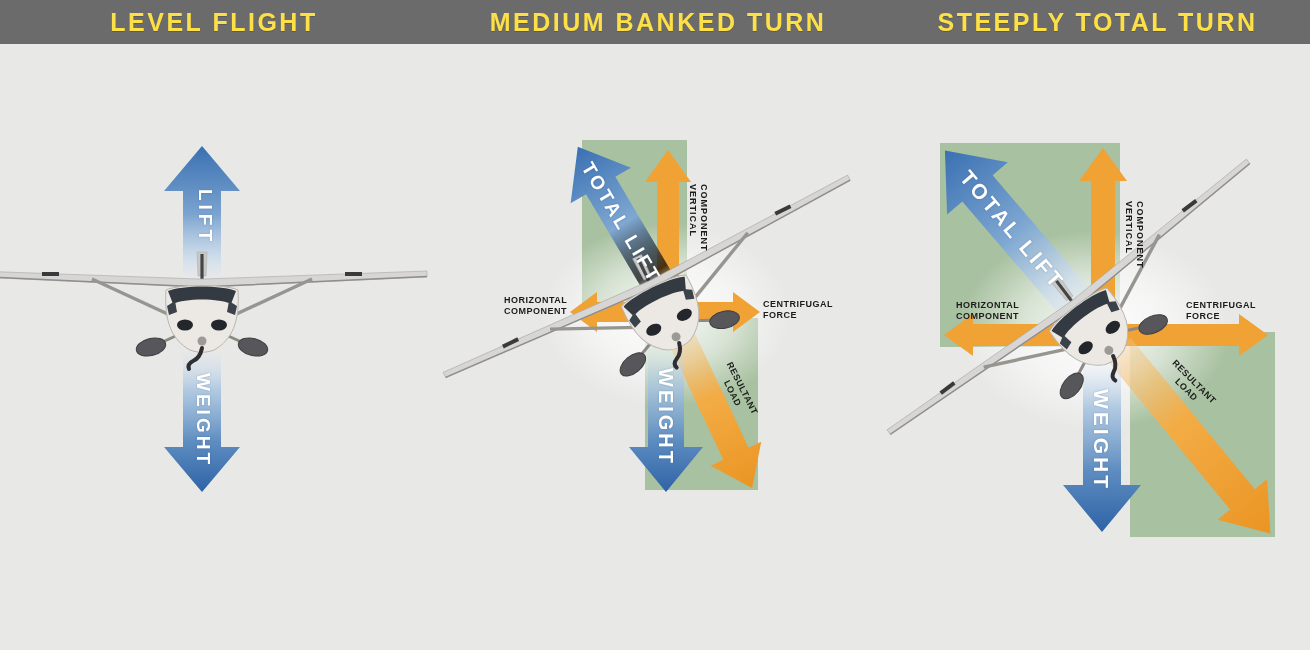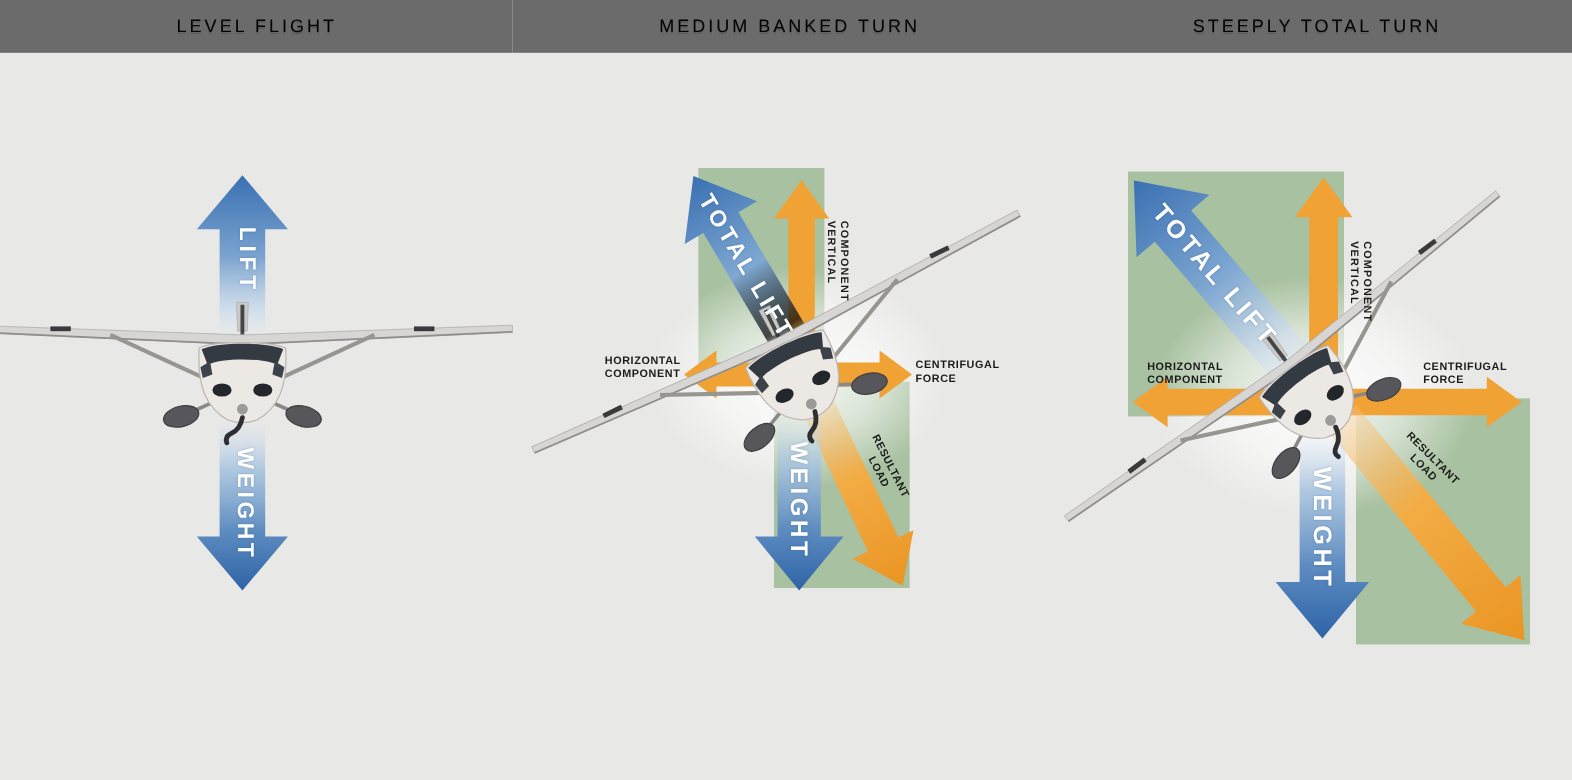--- a/index.html
+++ b/index.html
@@ -6,21 +6,21 @@
   #stage{
     position:relative;width:1310px;height:650px;overflow:hidden;
     font-family:"Liberation Sans",sans-serif;background:#ffffff;
   }
   .panel{position:absolute;top:0;height:650px;background:#e8e8e7;}
   #panel-1{left:0;width:428px;}
   #panel-2{left:427px;width:462px;}
   #panel-3{left:885px;width:425px;}
   .panel-header{
     position:absolute;top:0;left:0;right:0;height:44px;background:#6b6b6b;
-    color:#000000;font-weight:normal;font-size:15px;letter-spacing:2.5px;
+    color:#fde047;font-weight:bold;font-size:25px;letter-spacing:2.5px;
     display:flex;align-items:center;justify-content:center;
     text-shadow:0 1px 0 rgba(0,0,0,.15);
   }
   #diagram-svg{position:absolute;left:0;top:0;}
   .lbl{
     position:absolute;color:#1b1b1b;font-weight:bold;font-size:9px;
     letter-spacing:.5px;line-height:11px;white-space:pre-line;
   }
   .lbl.vert{writing-mode:vertical-lr;letter-spacing:1px;line-height:11px;}
   .lbl.ctr{transform:translate(-50%,-50%);text-align:center;}

